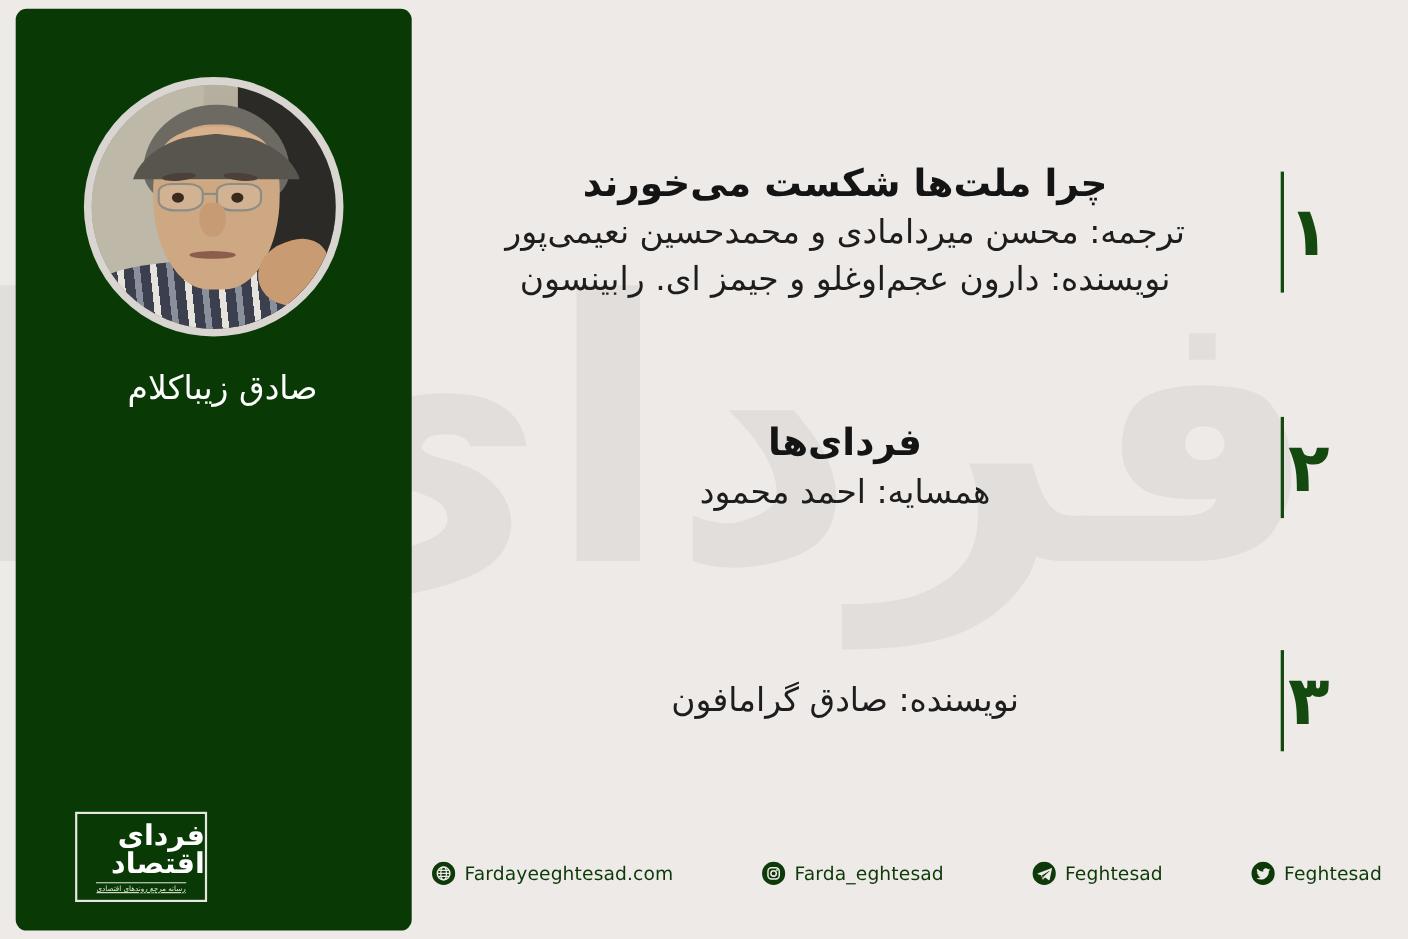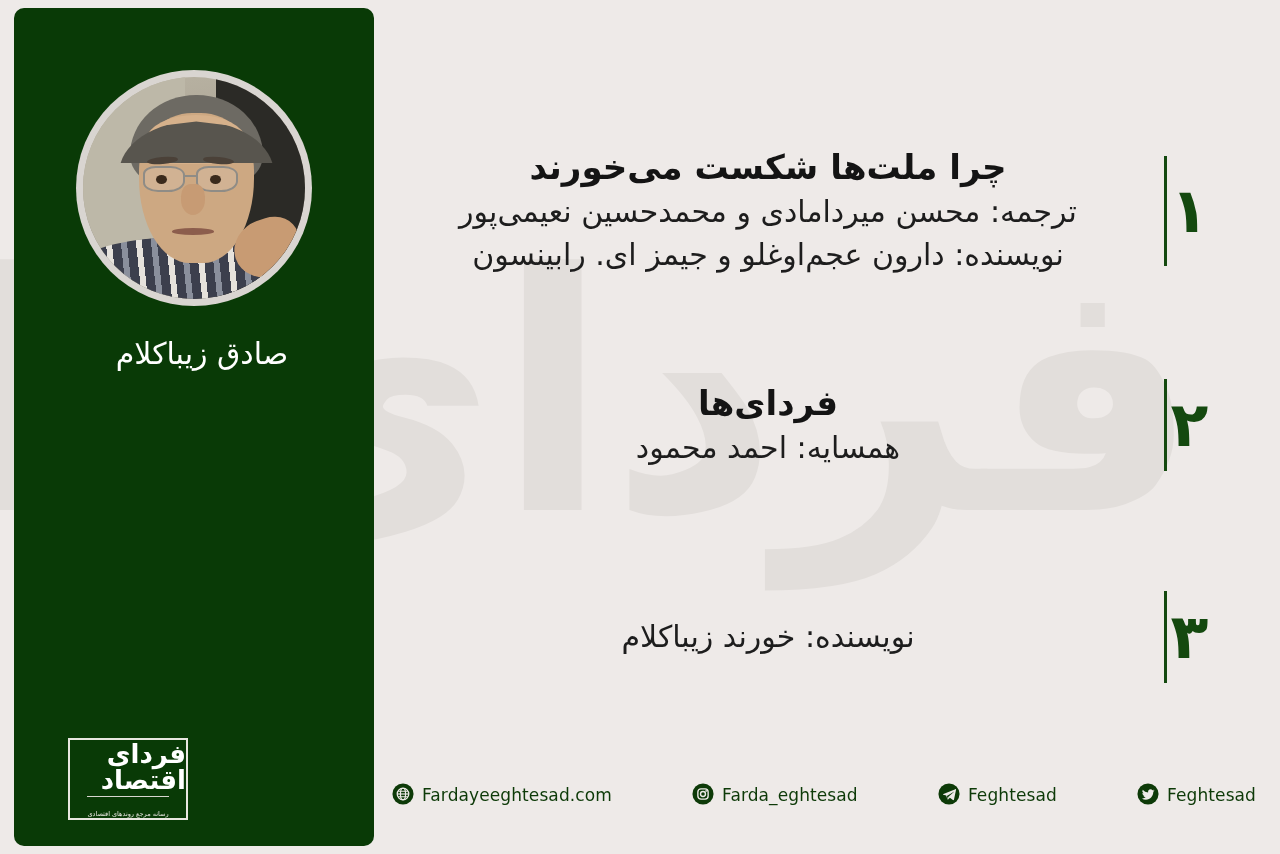--- a/index.html
+++ b/index.html
@@ -175,22 +175,23 @@
     direction: rtl;
     line-height: 1;
     letter-spacing: -1px;
   }
   .brand-logo-sub {
     color: #e9e7e1;
     font-size: 6.5px;
     direction: rtl;
     line-height: 1;
     border-top: 1px solid #d8d6cf;
-    padding-top: 14px;
+    padding-top: 2px;
     white-space: nowrap;
+    text-decoration: underline;
   }
 
   
   .book-list {
     position: absolute;
     left: 392px;
     top: 120px;
     width: 848px;
     height: 600px;
   }
@@ -354,21 +355,21 @@
         <div class="book-meta">همسایه: احمد محمود</div>
       </div>
     </div>
 
     <div class="book-row r3">
       <div class="rank-block">
         <div class="rank-num">۳</div>
         <div class="rank-rule"></div>
       </div>
       <div class="book-text">
-        <div class="book-meta">نویسنده: خورند زیباکلام</div>
+        <div class="book-meta">نویسنده: صادق گرامافون</div>
       </div>
     </div>
   </div>
 
   <div class="footer">
 
     <div class="social">
       <svg class="social-icon" viewBox="0 0 24 24">
         <circle cx="12" cy="12" r="11.5" fill="#0d3a08"></circle>
         <path fill="#eeeae8" d="M19.1 8.2c-.5.23-1.05.39-1.63.46.59-.35 1.03-.91 1.25-1.57-.55.33-1.16.56-1.8.69a2.84 2.84 0 0 0-4.84 2.59 8.06 8.06 0 0 1-5.85-2.97 2.84 2.84 0 0 0 .88 3.79c-.47-.01-.9-.14-1.29-.35v.04c0 1.37.98 2.52 2.28 2.78-.42.12-.87.13-1.29.05a2.85 2.85 0 0 0 2.66 1.97 5.71 5.71 0 0 1-4.2 1.18 8.04 8.04 0 0 0 4.36 1.28c5.23 0 8.1-4.34 8.1-8.1v-.37c.56-.4 1.04-.9 1.42-1.47z"></path>

